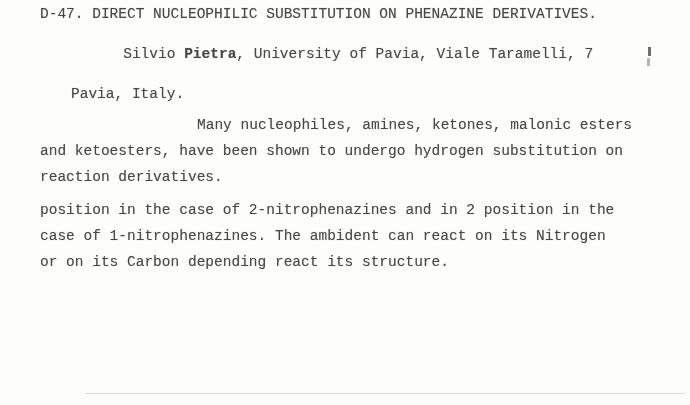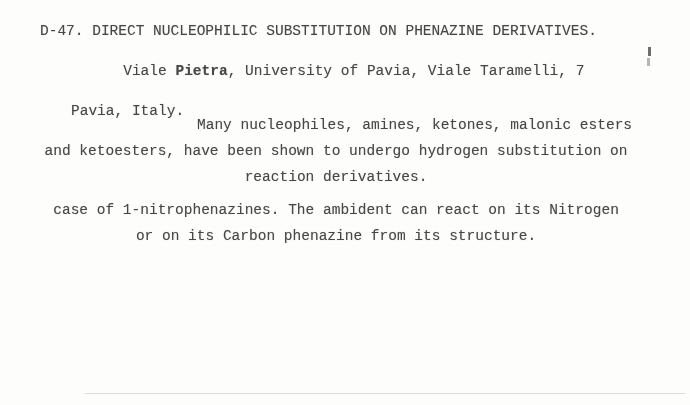--- a/index.html
+++ b/index.html
@@ -11,62 +11,63 @@
     font-family: "Liberation Mono", "DejaVu Sans Mono", monospace;
     font-size: 14.5px;
   }
   .scan-text {
     text-shadow: 0 0 1px rgba(80,80,80,0.35);
     filter: blur(0.22px);
   }
   .header {
     position: absolute;
     left: 40px;
-    top: 21px;
+    top: 4px;
     line-height: 20px;
   }
   .hline { white-space: pre; padding-left: 31px; }
   .hline.first { padding-left: 0; }
   .surname { font-weight: bold; font-family: Liberation Mono, monospace; }
   .abstract-body {
     position: absolute;
     left: 40px;
     top: 112px;
     line-height: 26px;
   }
   .paragraph { margin-bottom: 7px; }
-  .line { white-space: pre; text-align: center; }
+  .line { white-space: pre; }
   .line.indent { padding-left: 157px; }
   .artifact { position: absolute; }
   .mark-dark  { left: 648px; top: 47px; width: 3px; height: 9px; background: #6e6e6e; }
   .mark-light { left: 647px; top: 58px; width: 3px; height: 8px; background: #b5b5b5; }
   .rule-line  { left: 85px; top: 393px; width: 600px; height: 1px; background: #dcdcdc; }
 </style>
 </head>
 <body>
 
 <div class="page scan-text" style="background: rgb(253, 253, 251); color: rgb(71, 71, 71);">
 
   <div class="header">
     <div class="hline first">D-47. DIRECT NUCLEOPHILIC SUBSTITUTION ON PHENAZINE DERIVATIVES.</div>
     <div class="hline">
-      <span>Viale </span><span class="surname">Pietra</span><span>, University of Pavia, Viale Taramelli, 7</span>
+      <span>Silvio </span><span class="surname">Pietra</span><span>, University of Pavia, Viale Taramelli, 7</span>
     </div>
     <div class="hline">Pavia, Italy.</div>
   </div>
 
   <div class="abstract-body">
       <div class="paragraph">
         <div class="line indent">Many nucleophiles, amines, ketones, malonic esters</div>
         <div class="line">and ketoesters, have been shown to undergo hydrogen substitution on</div>
         <div class="line">reaction derivatives.</div>
       </div>
       <div class="paragraph">
+        <div class="line">position in the case of 2-nitrophenazines and in 2 position in the</div>
         <div class="line">case of 1-nitrophenazines. The ambident can react on its Nitrogen</div>
-        <div class="line">or on its Carbon phenazine from its structure.</div>
+        <div class="line">or on its Carbon depending react its structure.</div>
       </div>
     </div>
 
   <div class="artifact mark-dark"></div>
   <div class="artifact mark-light"></div>
   <div class="artifact rule-line"></div>
 
 </div>
 
 </body></html>

